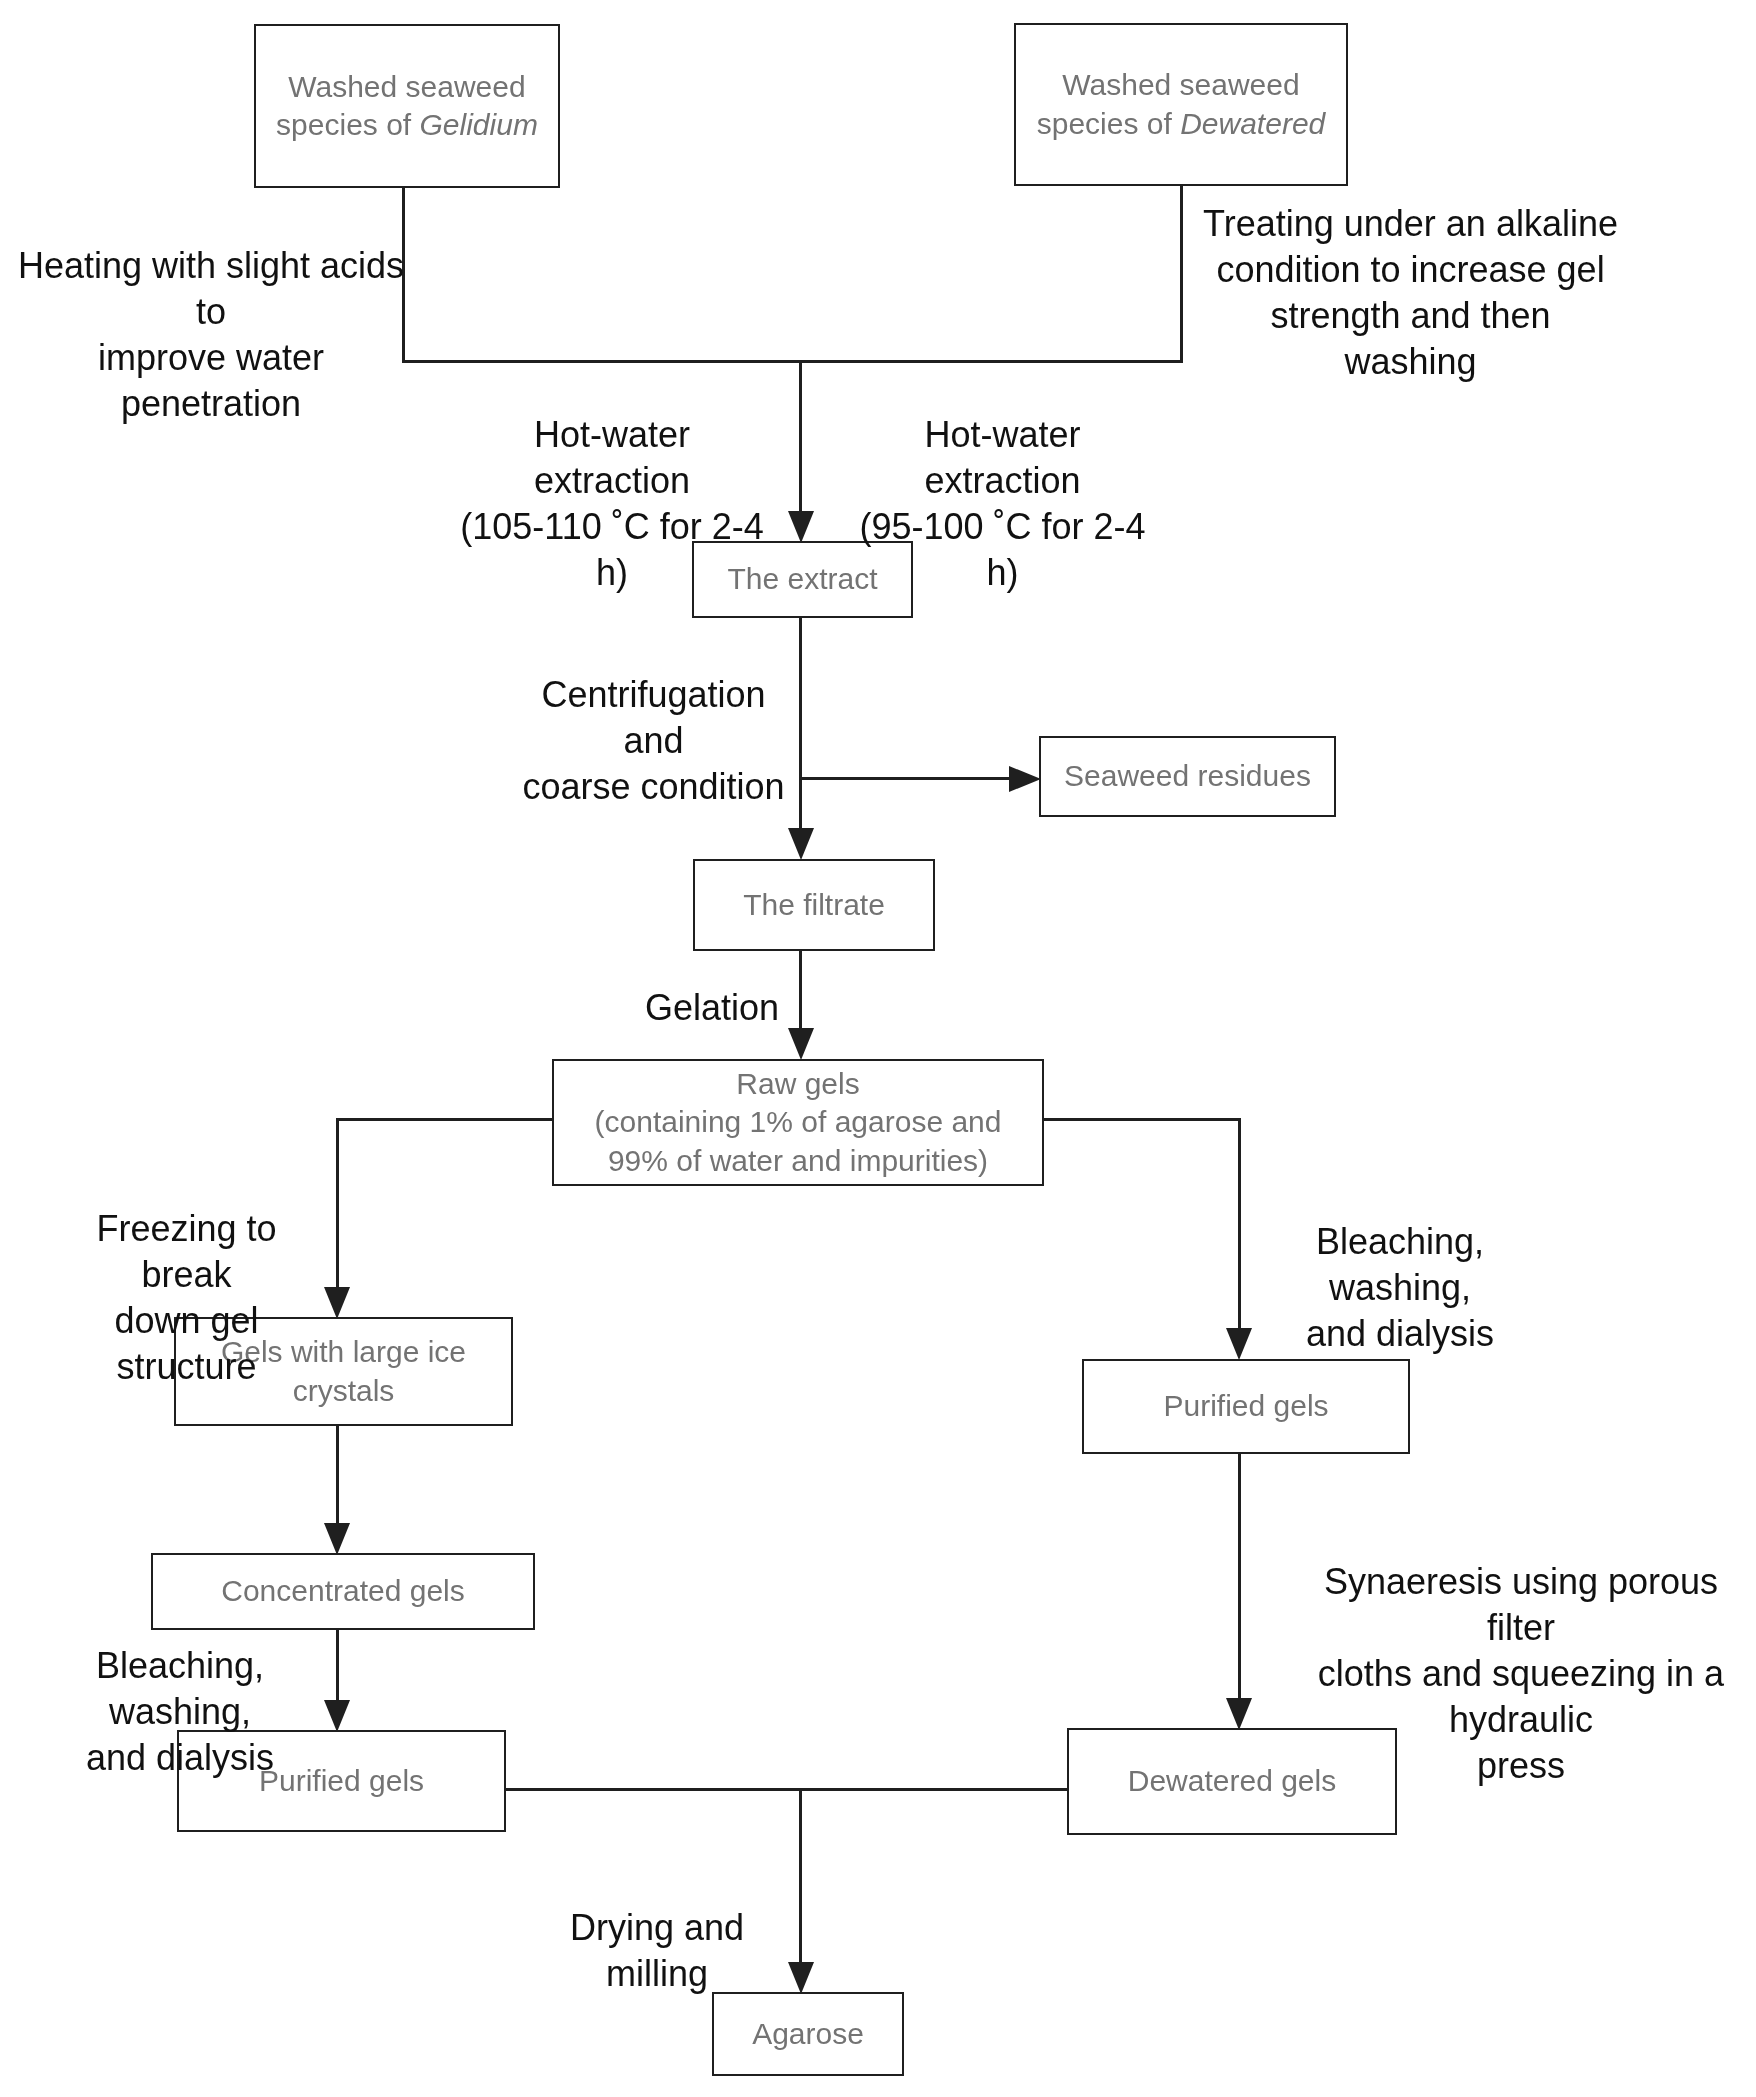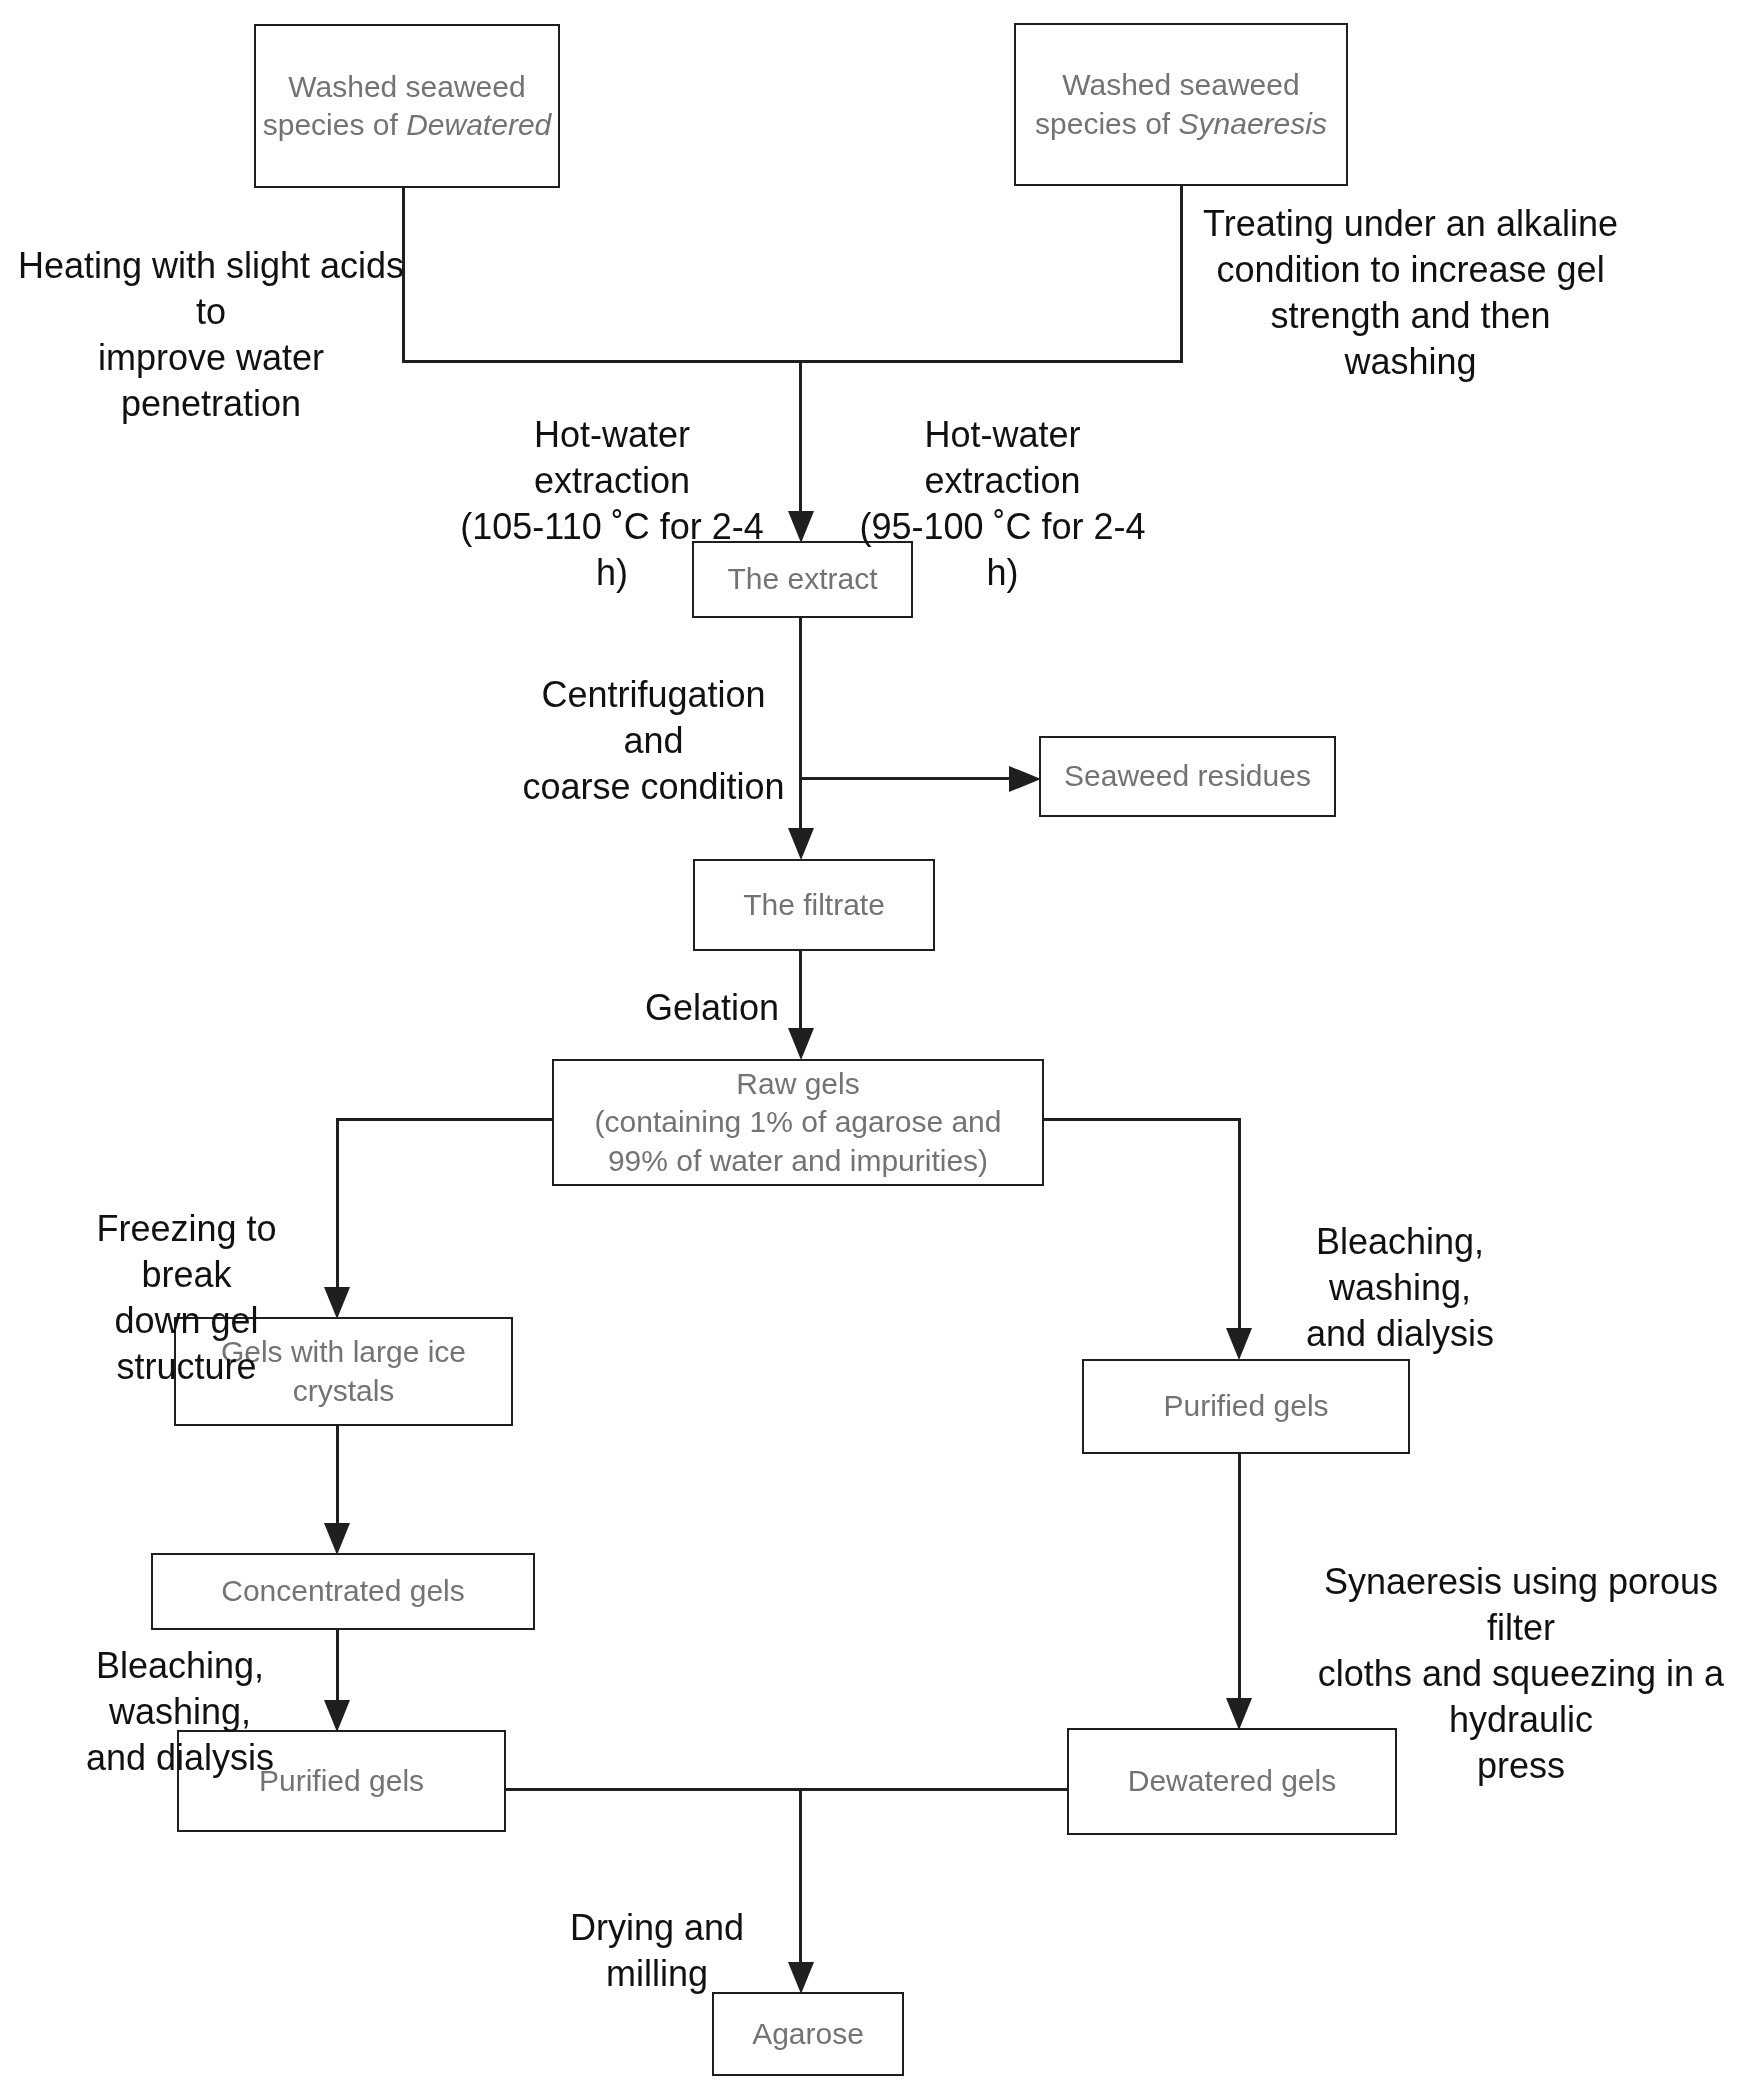--- a/index.html
+++ b/index.html
@@ -80,26 +80,26 @@
   <div class="arr-down" style="left:788px;top:1028px"></div>
   <div class="arr-down" style="left:324px;top:1287px"></div>
   <div class="arr-down" style="left:1226px;top:1328px"></div>
   <div class="arr-down" style="left:324px;top:1523px"></div>
   <div class="arr-down" style="left:324px;top:1700px"></div>
   <div class="arr-down" style="left:1226px;top:1698px"></div>
   <div class="arr-down" style="left:788px;top:1962px"></div>
 
   <div class="box" style="left:254px;top:24px;width:306px;height:164px">
     <div class="bt"><span>Washed seaweed
-species of </span><em>Dewatered</em></div>
+species of </span><em>Gelidium</em></div>
   </div>
 
   <div class="box" style="left:1014px;top:23px;width:334px;height:163px">
     <div class="bt"><span>Washed seaweed
-species of </span><em>Synaeresis</em></div>
+species of </span><em>Dewatered</em></div>
   </div>
 
   <div class="box" style="left:692px;top:541px;width:221px;height:77px">
     <div class="bt">The extract</div>
   </div>
 
   <div class="box" style="left:1039px;top:736px;width:297px;height:81px">
     <div class="bt">Seaweed residues</div>
   </div>
 

